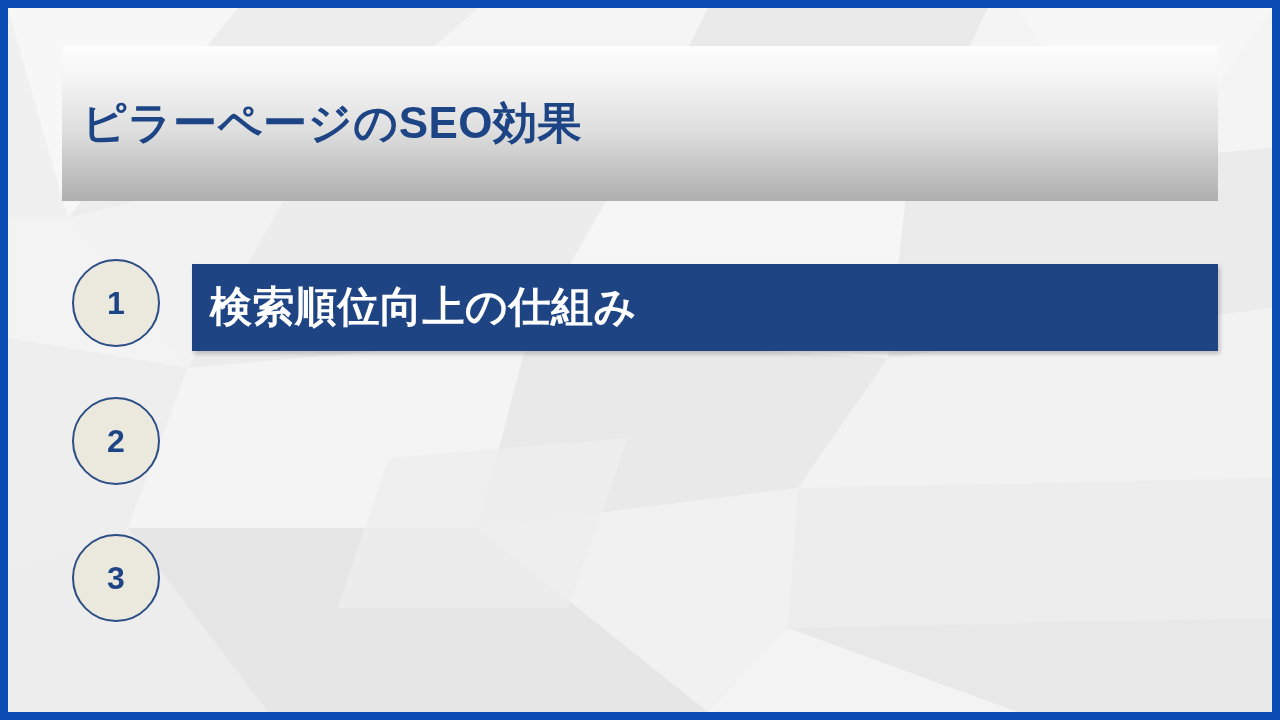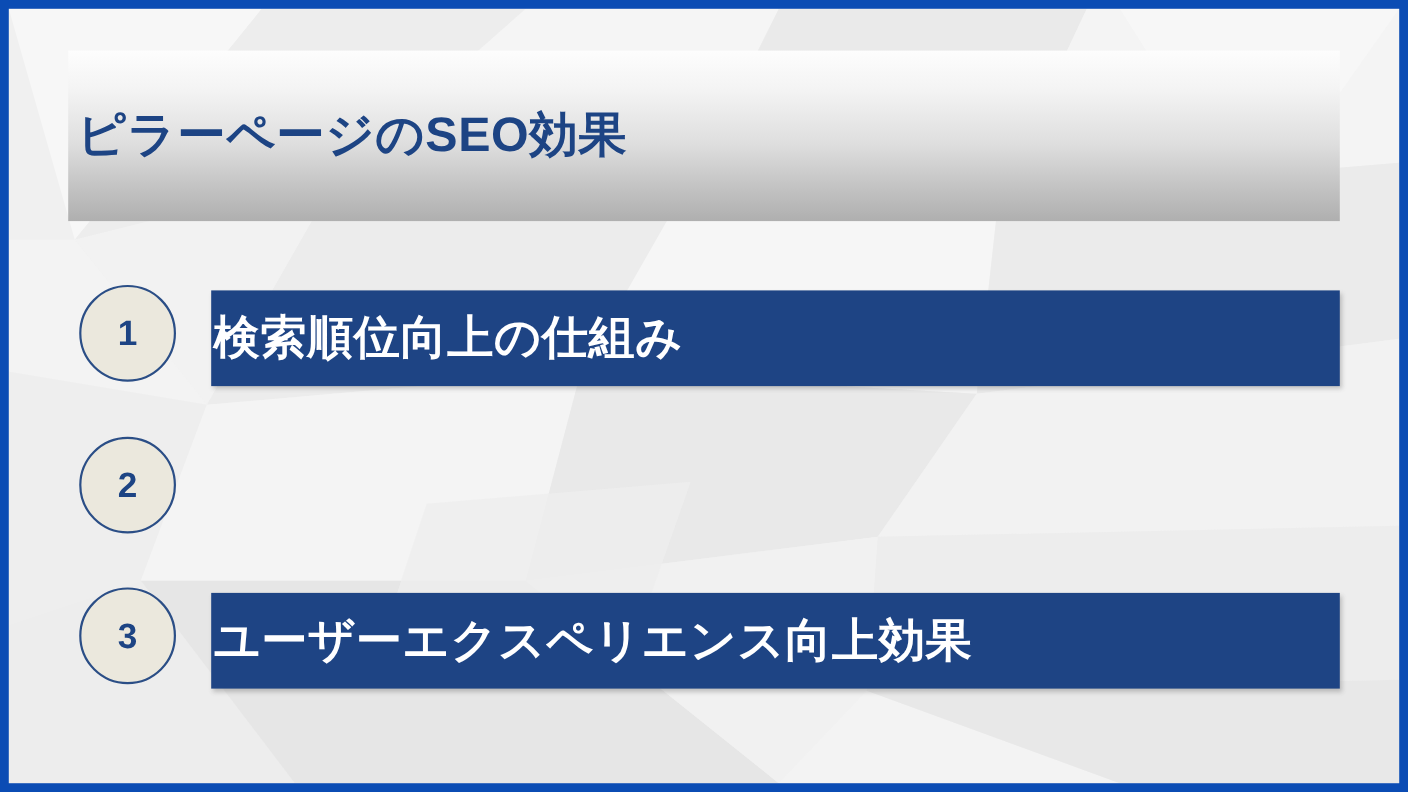--- a/index.html
+++ b/index.html
@@ -45,21 +45,21 @@
     position: absolute;
     left: 54px;
     top: 38px;
     width: 1156px;
     height: 155px;
     background: linear-gradient(to bottom, #fdfdfd 0%, #f4f4f4 22%, #dedede 55%, #c3c3c3 80%, #afafaf 100%);
     display: flex;
     align-items: center;
   }
   .title-text {
-    margin-left: 8px;
+    margin-left: 20px;
     font-size: 44px;
     font-weight: bold;
     color: #1d4484;
     letter-spacing: 0.5px;
     line-height: 1.1;
     white-space: nowrap;
   }
 
   
   .row {
@@ -96,21 +96,21 @@
     left: 184px;
     top: 5px;
     width: 1026px;
     height: 87px;
     background: #1e4484;
     box-shadow: 2px 3px 4px rgba(80, 80, 80, 0.30);
     display: flex;
     align-items: center;
   }
   .item-text {
-    margin-left: 2px;
+    margin-left: 18px;
     color: #ffffff;
     font-size: 42px;
     font-weight: bold;
     line-height: 1.05;
     letter-spacing: 0.5px;
     white-space: nowrap;
   }
 </style>
 </head>
 <body>
@@ -154,19 +154,16 @@
         <div class="item-text">検索順位向上の仕組み</div>
       </div>
     </div>
 
     <div class="row row-2">
       <div class="num-circle">2</div>
     </div>
 
     <div class="row row-3">
       <div class="num-circle">3</div>
-      <div class="item-bar">
-        <div class="item-text">ユーザーエクスペリエンス向上効果</div>
-      </div>
     </div>
 
   </div>
 </div>
 
 </body></html>

